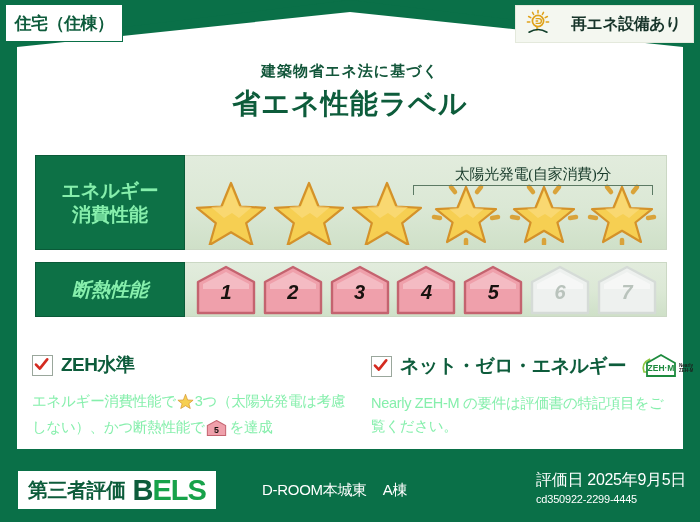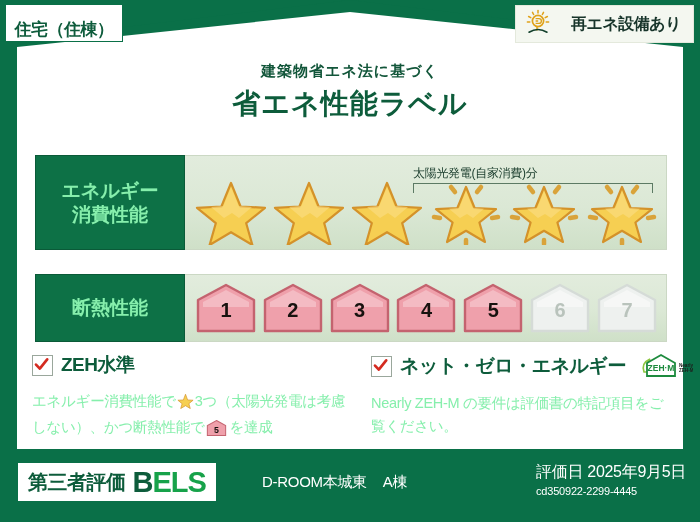--- a/index.html
+++ b/index.html
@@ -37,21 +37,21 @@
   }
 
   
   .type-tag {
     position: absolute;
     left: 5px; top: 4px;
     width: 116px; height: 36px;
     background: #ffffff;
     border: 1px solid #0a7048;
     display: flex;
-    align-items: flex-end;
+    align-items: center;
     justify-content: center;
     font-size: 17px;
     font-weight: bold;
     color: #0e5c3c;
     letter-spacing: -0.5px;
     z-index: 6;
   }
 
   
   .renew-badge {
@@ -98,21 +98,21 @@
 
   
   .perf-row {
     position: absolute;
     left: 35px;
     width: 632px;
     display: flex;
     z-index: 5;
   }
   #row-energy { top: 155px; height: 95px; }
-  #row-insul  { top: 274px; height: 68px; }
+  #row-insul  { top: 262px; height: 55px; font-style: italic; }
 
   .perf-name {
     width: 148px;
     flex: 0 0 148px;
     background: #0d7146;
     border: 1px solid #0a5a38;
     color: #86efac;
     display: flex;
     flex-direction: column;
     align-items: center;
@@ -147,24 +147,26 @@
 
   
   .solar-bracket {
     position: absolute;
     left: 228px; top: 9px;
     width: 240px;
     z-index: 3;
     pointer-events: none;
   }
   .solar-bracket .btxt {
-    font-size: 12px;
+    font-size: 15px;
     color: #173a2a;
+    text-align: center;
     letter-spacing: -0.3px;
     white-space: nowrap;
+    font-family: Liberation Serif, serif;
   }
   .solar-bracket .bline {
     margin-top: 1px;
     height: 9px;
     border: 1px solid #5c7a64;
     border-bottom: none;
   }
 
   
   .insul-wrap {
@@ -223,21 +225,21 @@
     line-height: 1.58;
     letter-spacing: -0.3px;
   }
   .inline-star { vertical-align: -3px; margin: 0 1px; }
   .inline-house { vertical-align: -5px; margin: 0 2px; display: inline-block; }
   .zehm-logo { display: inline-flex; align-items: center; vertical-align: -7px; margin-left: 5px; }
 
   
   .footer {
     position: absolute;
-    left: 0; bottom: 12px;
+    left: 0; bottom: 4px;
     width: 700px; height: 56px;
     z-index: 6;
   }
   .bels-box {
     position: absolute;
     left: 18px; top: 9px;
     height: 38px;
     background: #ffffff;
     display: flex;
     align-items: center;

